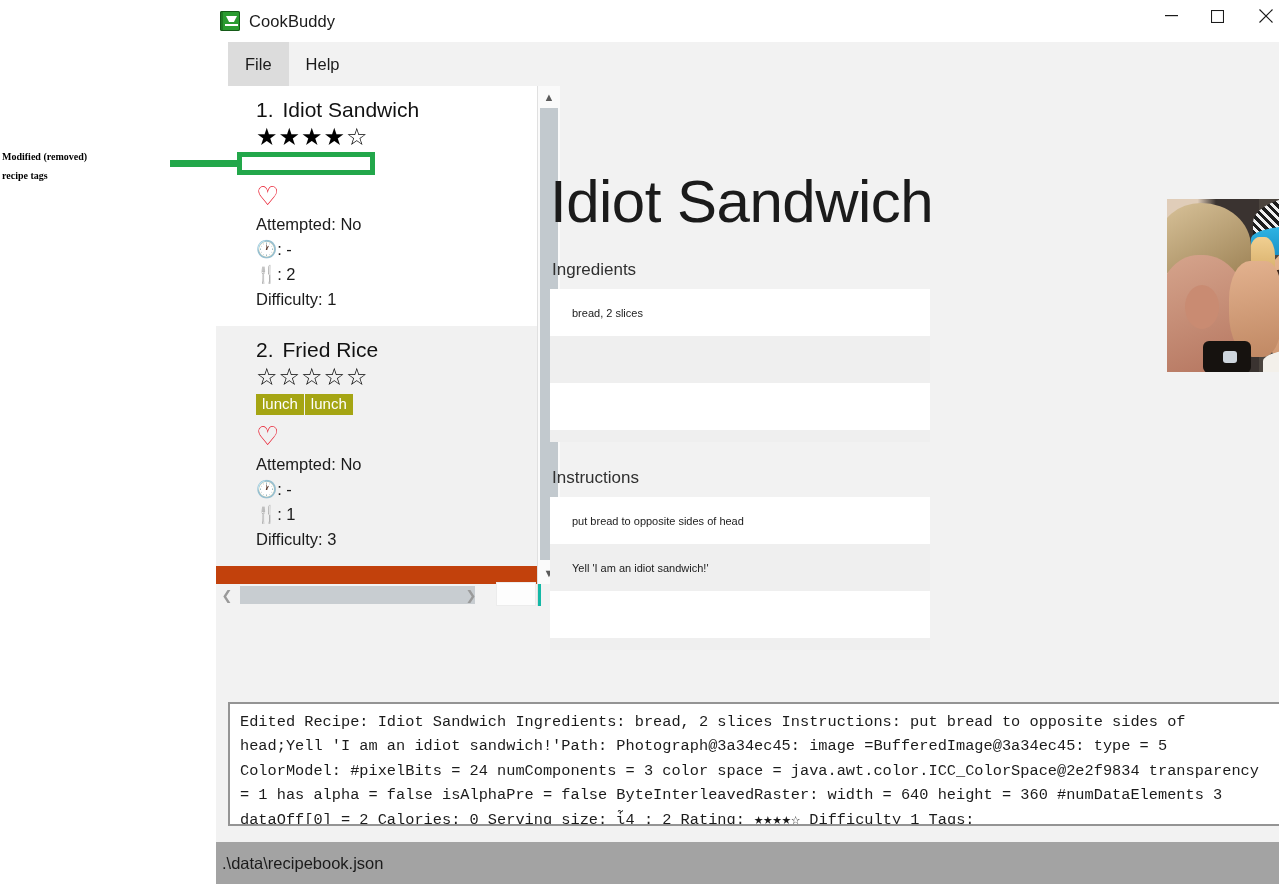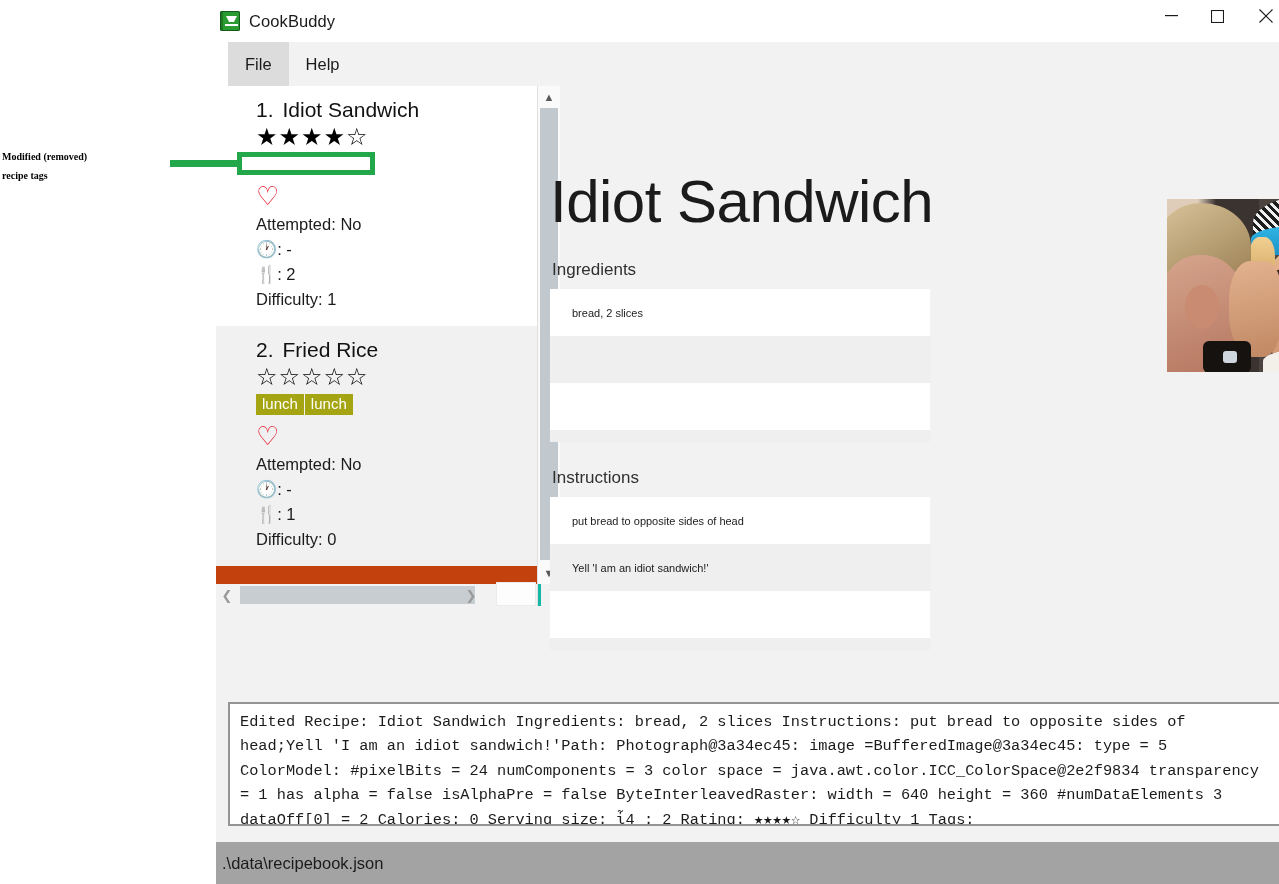--- a/index.html
+++ b/index.html
@@ -178,21 +178,21 @@
           <span class="num">2.</span><span>Fried Rice</span>
         </div>
         <div class="rc-stars">☆☆☆☆☆</div>
         <div class="rc-tags">
           <span class="tag">lunch</span><span class="tag">lunch</span>
         </div>
         <div class="rc-heart">♡</div>
         <div class="rc-meta">Attempted: No</div>
         <div class="rc-meta"><span class="gi">🕐</span><span>: -</span></div>
         <div class="rc-meta"><span class="gi">🍴</span><span>: 1</span></div>
-        <div class="rc-meta">Difficulty: 0</div>
+        <div class="rc-meta">Difficulty: 3</div>
       </div>
 
       <div id="hscroll">
         <div class="arrow left">❮</div>
         <div id="hthumb"></div>
         <div class="arrow right">❯</div>
       </div>
     </div>
 
     <div id="panel-divider"></div>

